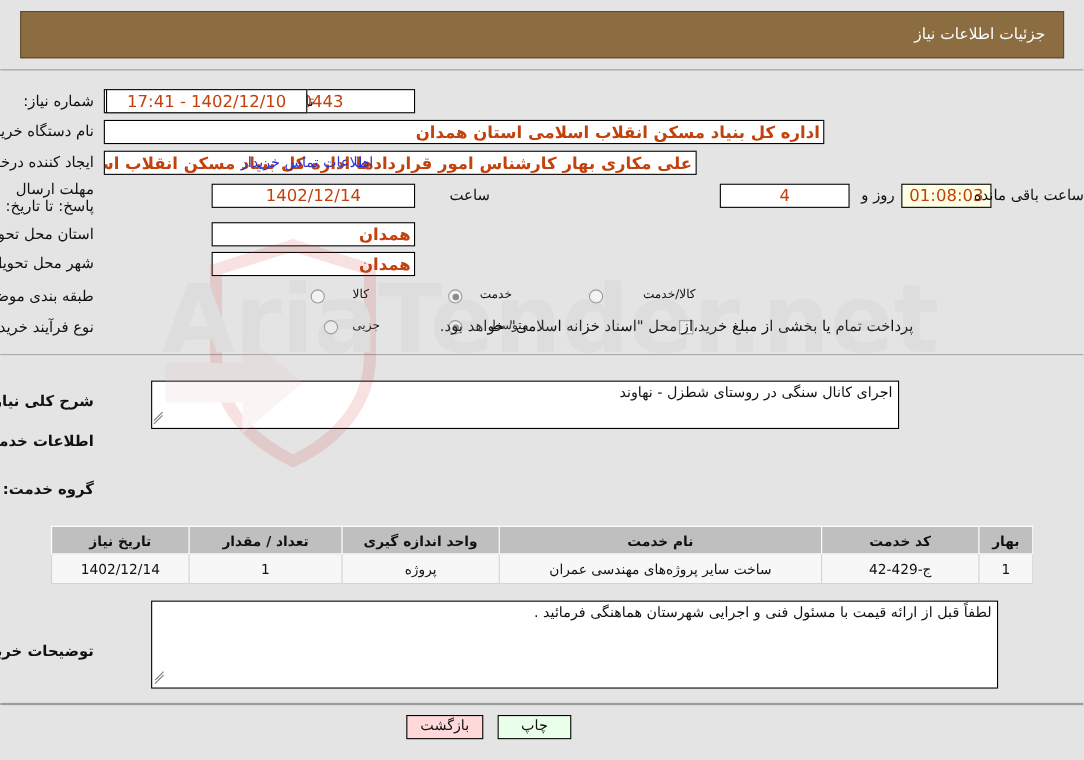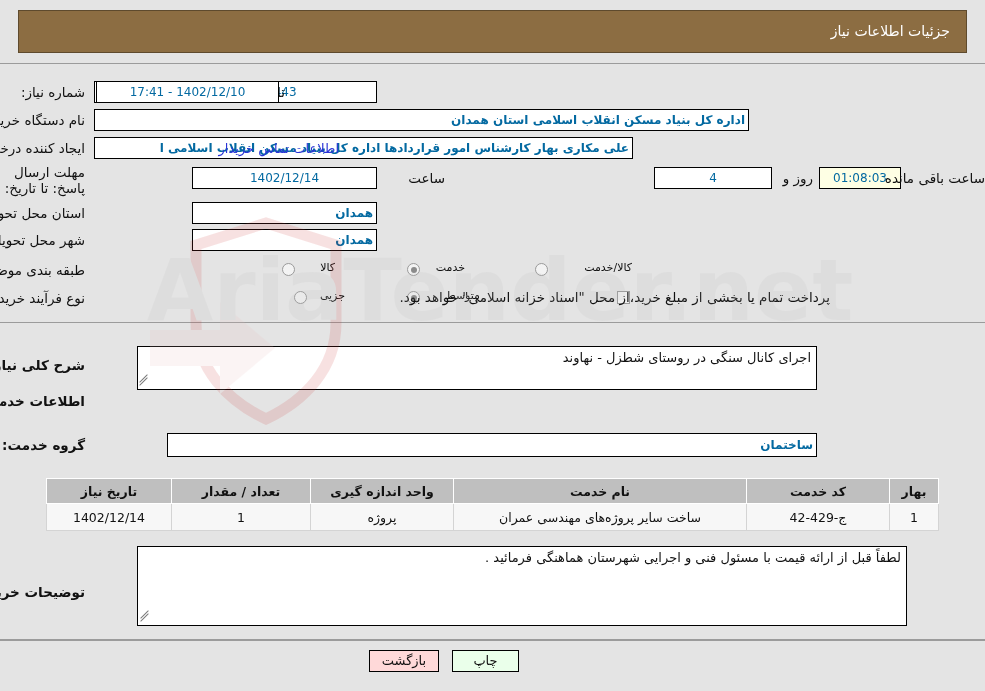--- a/index.html
+++ b/index.html
@@ -66,22 +66,22 @@
     white-space: nowrap;
     text-align: right;
   }
   .lbl.bold { font-weight: bold; }
 
   .fld {
     position: absolute;
     background: #ffffff;
     border: 1px solid #000;
     box-sizing: border-box;
-    font-size: 12px;
-    color: #0369a1;
+    font-size: 15px;
+    color: #c2410c;
     line-height: 20px;
     height: 22px;
     padding: 0 3px;
     overflow: hidden;
     white-space: nowrap;
   }
   .fld.c  { text-align: center; }
   .fld.r  { text-align: right; font-weight: bold; }
   .fld.cream { background: #feffe4; }
 
@@ -277,21 +277,20 @@
   <div class="lbl bold" style="right:900px; top:357px;">شرح کلی نیاز:</div>
   <div class="ta" style="right:168px; top:346px; width:680px; height:44px;">اجرای کانال سنگی در روستای شطزل - نهاوند</div>
   <div class="grip" style="right:836px; top:376px;">
       <i></i>
       <i></i>
     </div>
 
   <div class="lbl bold" style="right:900px; top:393px;">اطلاعات خدمات مورد نیاز</div>
 
   <div class="lbl bold" style="right:900px; top:437px;">گروه خدمت:</div>
-  <div class="fld r" style="right:168px; top:433px; width:650px; height:24px; line-height:22px;">ساختمان</div>
 
   <table class="tbl" style="right:46px; top:478px; width:893px;">
     <thead>
       <tr>
         <th style="width:36px;">بهار</th>
         <th style="width:130px;">کد خدمت</th>
         <th>نام خدمت</th>
         <th style="width:130px;">واحد اندازه گیری</th>
         <th style="width:126px;">تعداد / مقدار</th>
         <th style="width:112px;">تاریخ نیاز</th>

